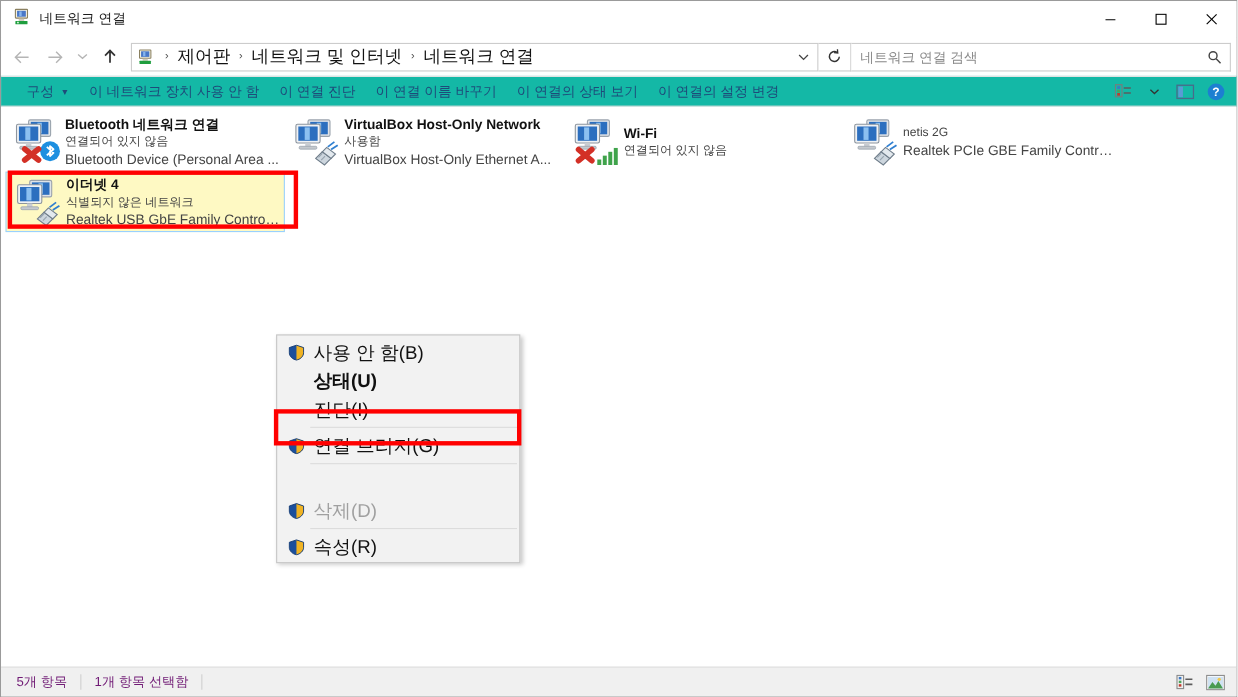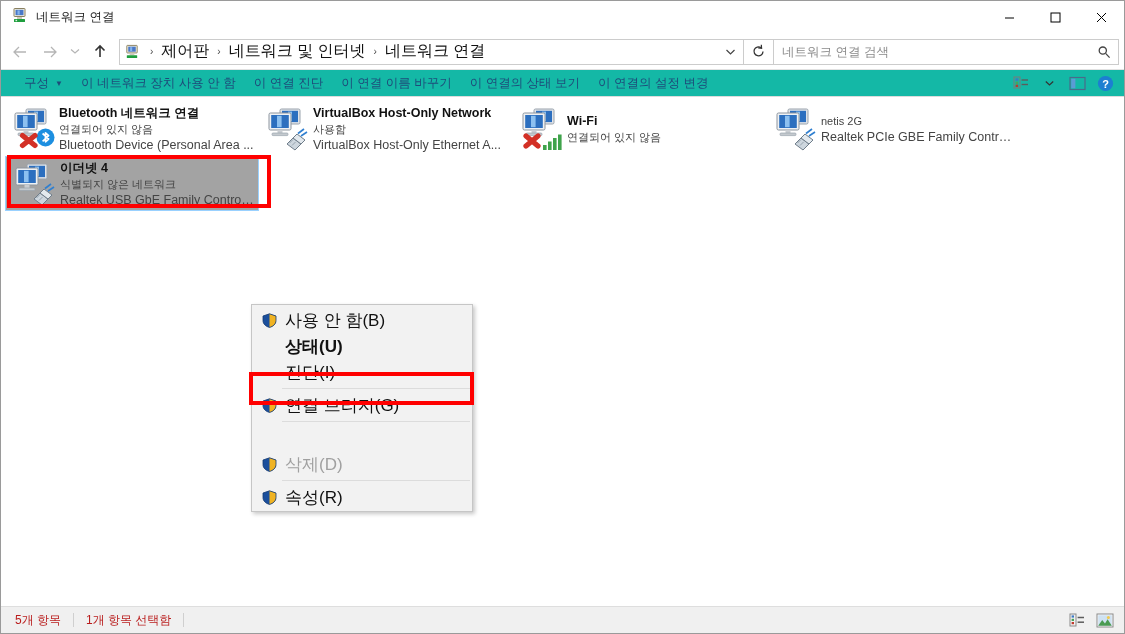--- a/index.html
+++ b/index.html
@@ -119,41 +119,41 @@
     align-content: flex-start;
     padding: 4px 0 0 4px;
   }
   .tile {
     width: 254px; height: 55px;
     display: flex; align-items: center;
     padding: 2px 4px;
     position: relative;
   }
   .tile.selected {
-    background: #a3a3a3;
+    background: #fef9c3;
     border: 1px solid #99d1ff;
     justify-content: space-between;
   }
   .tile-icon { width: 50px; height: 48px; flex: 0 0 50px; position: relative; }
   .tile-text { display: flex; flex-direction: column; justify-content: center; min-width: 0; }
   .tile-name { font-size: 12.5px; color: #111; font-weight: bold; line-height: 16px; white-space: nowrap; }
   .tile-status { font-size: 11px; color: #444; line-height: 16px; white-space: nowrap; }
   .tile-adapter { font-size: 12.5px; color: #444; line-height: 16px; white-space: nowrap;
                   overflow: hidden; text-overflow: ellipsis; }
 
   
   .statusbar {
     height: 27px; flex: 0 0 27px;
     background: #f0f0f0;
     border-top: 1px solid #dedede;
     display: flex; align-items: center;
     padding: 0 6px 0 14px;
     position: relative;
   }
-  .sb-text { font-size: 12px; color: #b91c1c; }
+  .sb-text { font-size: 12px; color: #701a75; }
   .sb-sep { width: 1px; height: 14px; background: #cfcfcf; margin: 0 12px; }
   .sb-right { position: absolute; right: 8px; display: flex; align-items: center; gap: 6px; }
   .sb-view-btn { width: 22px; height: 20px; display: flex; align-items: center; justify-content: center; }
 
   
   .ctxmenu {
     position: absolute;
     left: 250px; top: 207px;
     width: 222px;
     background: #f2f2f2;

